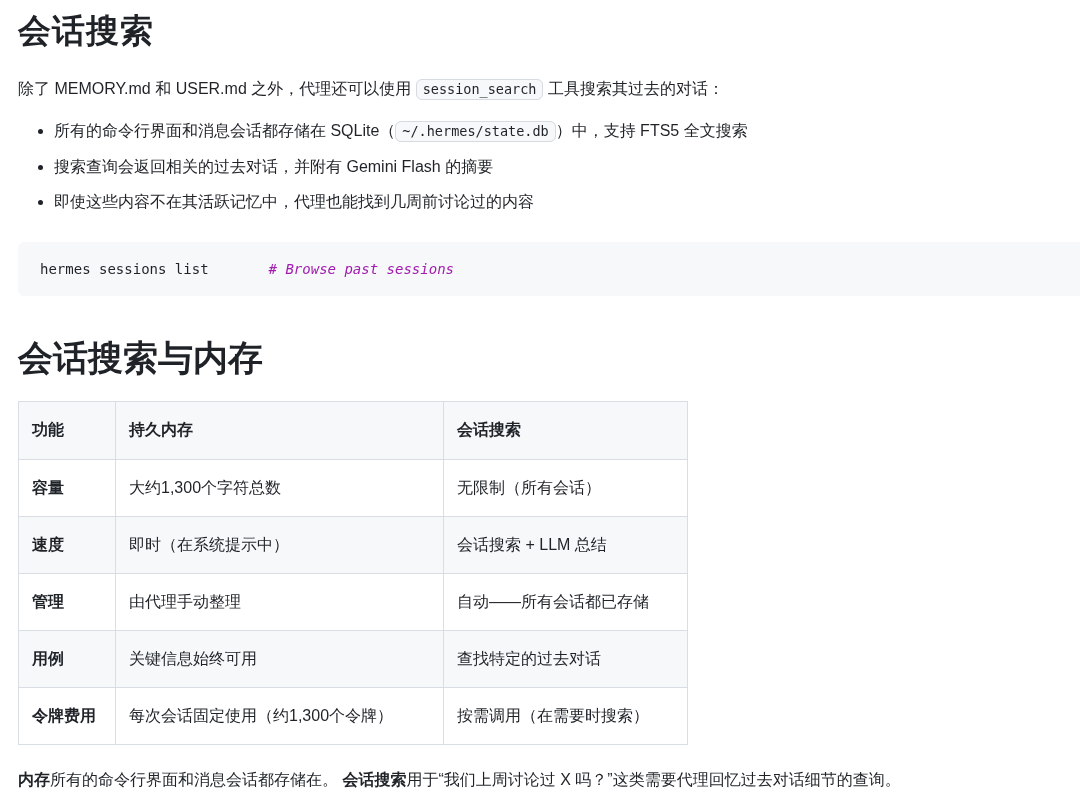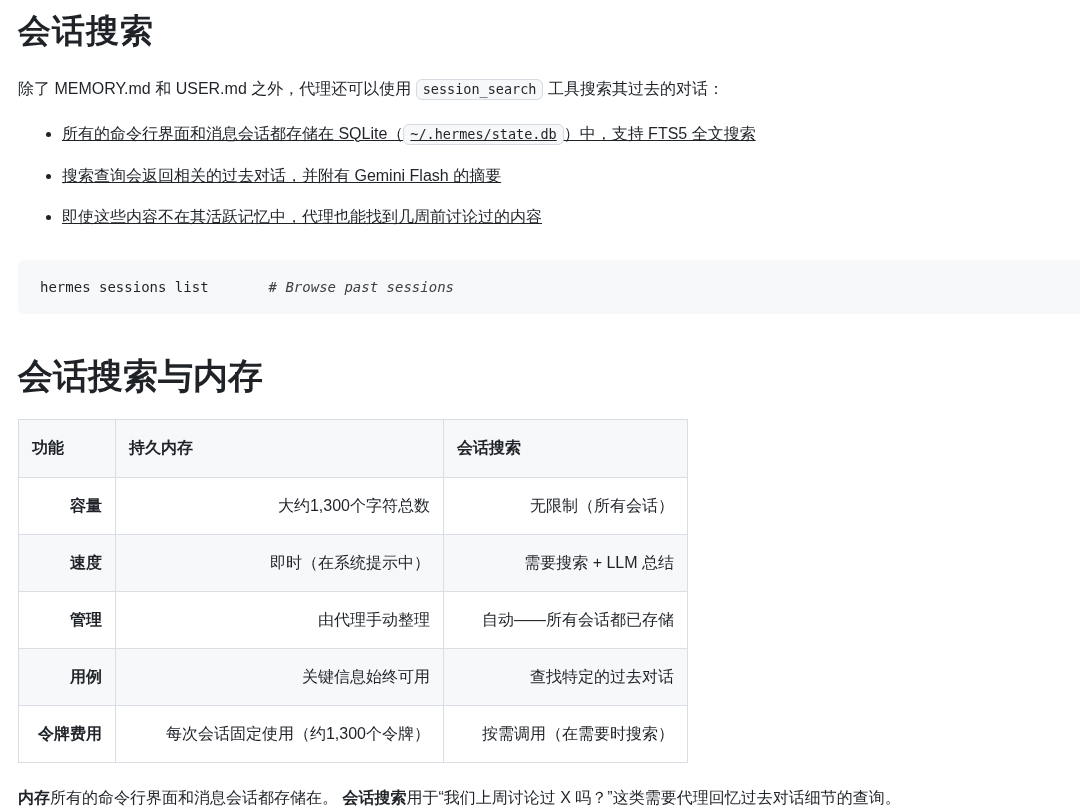--- a/index.html
+++ b/index.html
@@ -15,21 +15,21 @@
   .content { padding: 6px 0 0 18px; }
 
   h1.page-title {
     margin: 0; padding: 4px 0 0 0;
     font-size: 33px; font-weight: 700;
     letter-spacing: 1px; line-height: 1.25;
   }
   p.intro { margin: 27px 0 0 0; line-height: 1.4; }
 
   ul.feature-list { margin: 19px 0 0 0; padding: 0 0 0 36px; }
-  ul.feature-list li { margin: 0 0 14px 8px; line-height: 27px; text-decoration: underline; }
+  ul.feature-list li { margin: 0 0 14px 0; line-height: 21px; }
 
   code.inline {
     font-family: "DejaVu Sans Mono", "Liberation Mono", monospace;
     font-size: 13.5px;
     background: #f6f8fa;
     border: 1px solid #d6dbe1;
     border-radius: 6px;
     padding: 1px 6px 2px 6px;
     white-space: nowrap;
     text-align: center;
@@ -39,21 +39,21 @@
     margin: 30px 0 0 0;
     background: #f6f8fa;
     border-radius: 6px 0 0 6px;
     padding: 19px 0 19px 22px;
     font-family: "DejaVu Sans Mono", "Liberation Mono", monospace;
     font-size: 14px; line-height: 16px;
     color: #1f2328;
     white-space: pre;
   }
   pre.codeblock .comment {
-    color: #404040;
+    color: #a21caf;
     font-style: italic;
     margin-left: 60px;
   }
 
   h2.section-title {
     margin: 40px 0 0 0;
     font-size: 35px; font-weight: 700;
     line-height: 1.25;
   }
 
@@ -69,21 +69,21 @@
     padding: 0 13px;
     overflow: hidden;
     white-space: nowrap;
   }
   table.compare thead th {
     height: 58px;
     background: #f6f8fa;
     font-weight: 700;
     text-align: left;
   }
-  table.compare tbody td { height: 57px; text-align: right; }
+  table.compare tbody td { height: 57px; text-align: left; }
   table.compare tbody td.rowhead { font-weight: 700; }
   table.compare tbody tr:nth-child(even) { background: #f6f8fa; }
 
   p.summary { margin: 24px 0 0 0; line-height: 1.4; }
   p.summary strong { font-weight: 700; }
 </style>
 </head>
 <body>
 
 <div class="content">
@@ -117,21 +117,21 @@
     </thead>
     <tbody>
         <tr>
           <td class="rowhead">容量</td>
           <td>大约1,300个字符总数</td>
           <td>无限制（所有会话）</td>
         </tr>
         <tr>
           <td class="rowhead">速度</td>
           <td>即时（在系统提示中）</td>
-          <td>需要搜索 + LLM 总结</td>
+          <td>会话搜索 + LLM 总结</td>
         </tr>
         <tr>
           <td class="rowhead">管理</td>
           <td>由代理手动整理</td>
           <td>自动——所有会话都已存储</td>
         </tr>
         <tr>
           <td class="rowhead">用例</td>
           <td>关键信息始终可用</td>
           <td>查找特定的过去对话</td>

